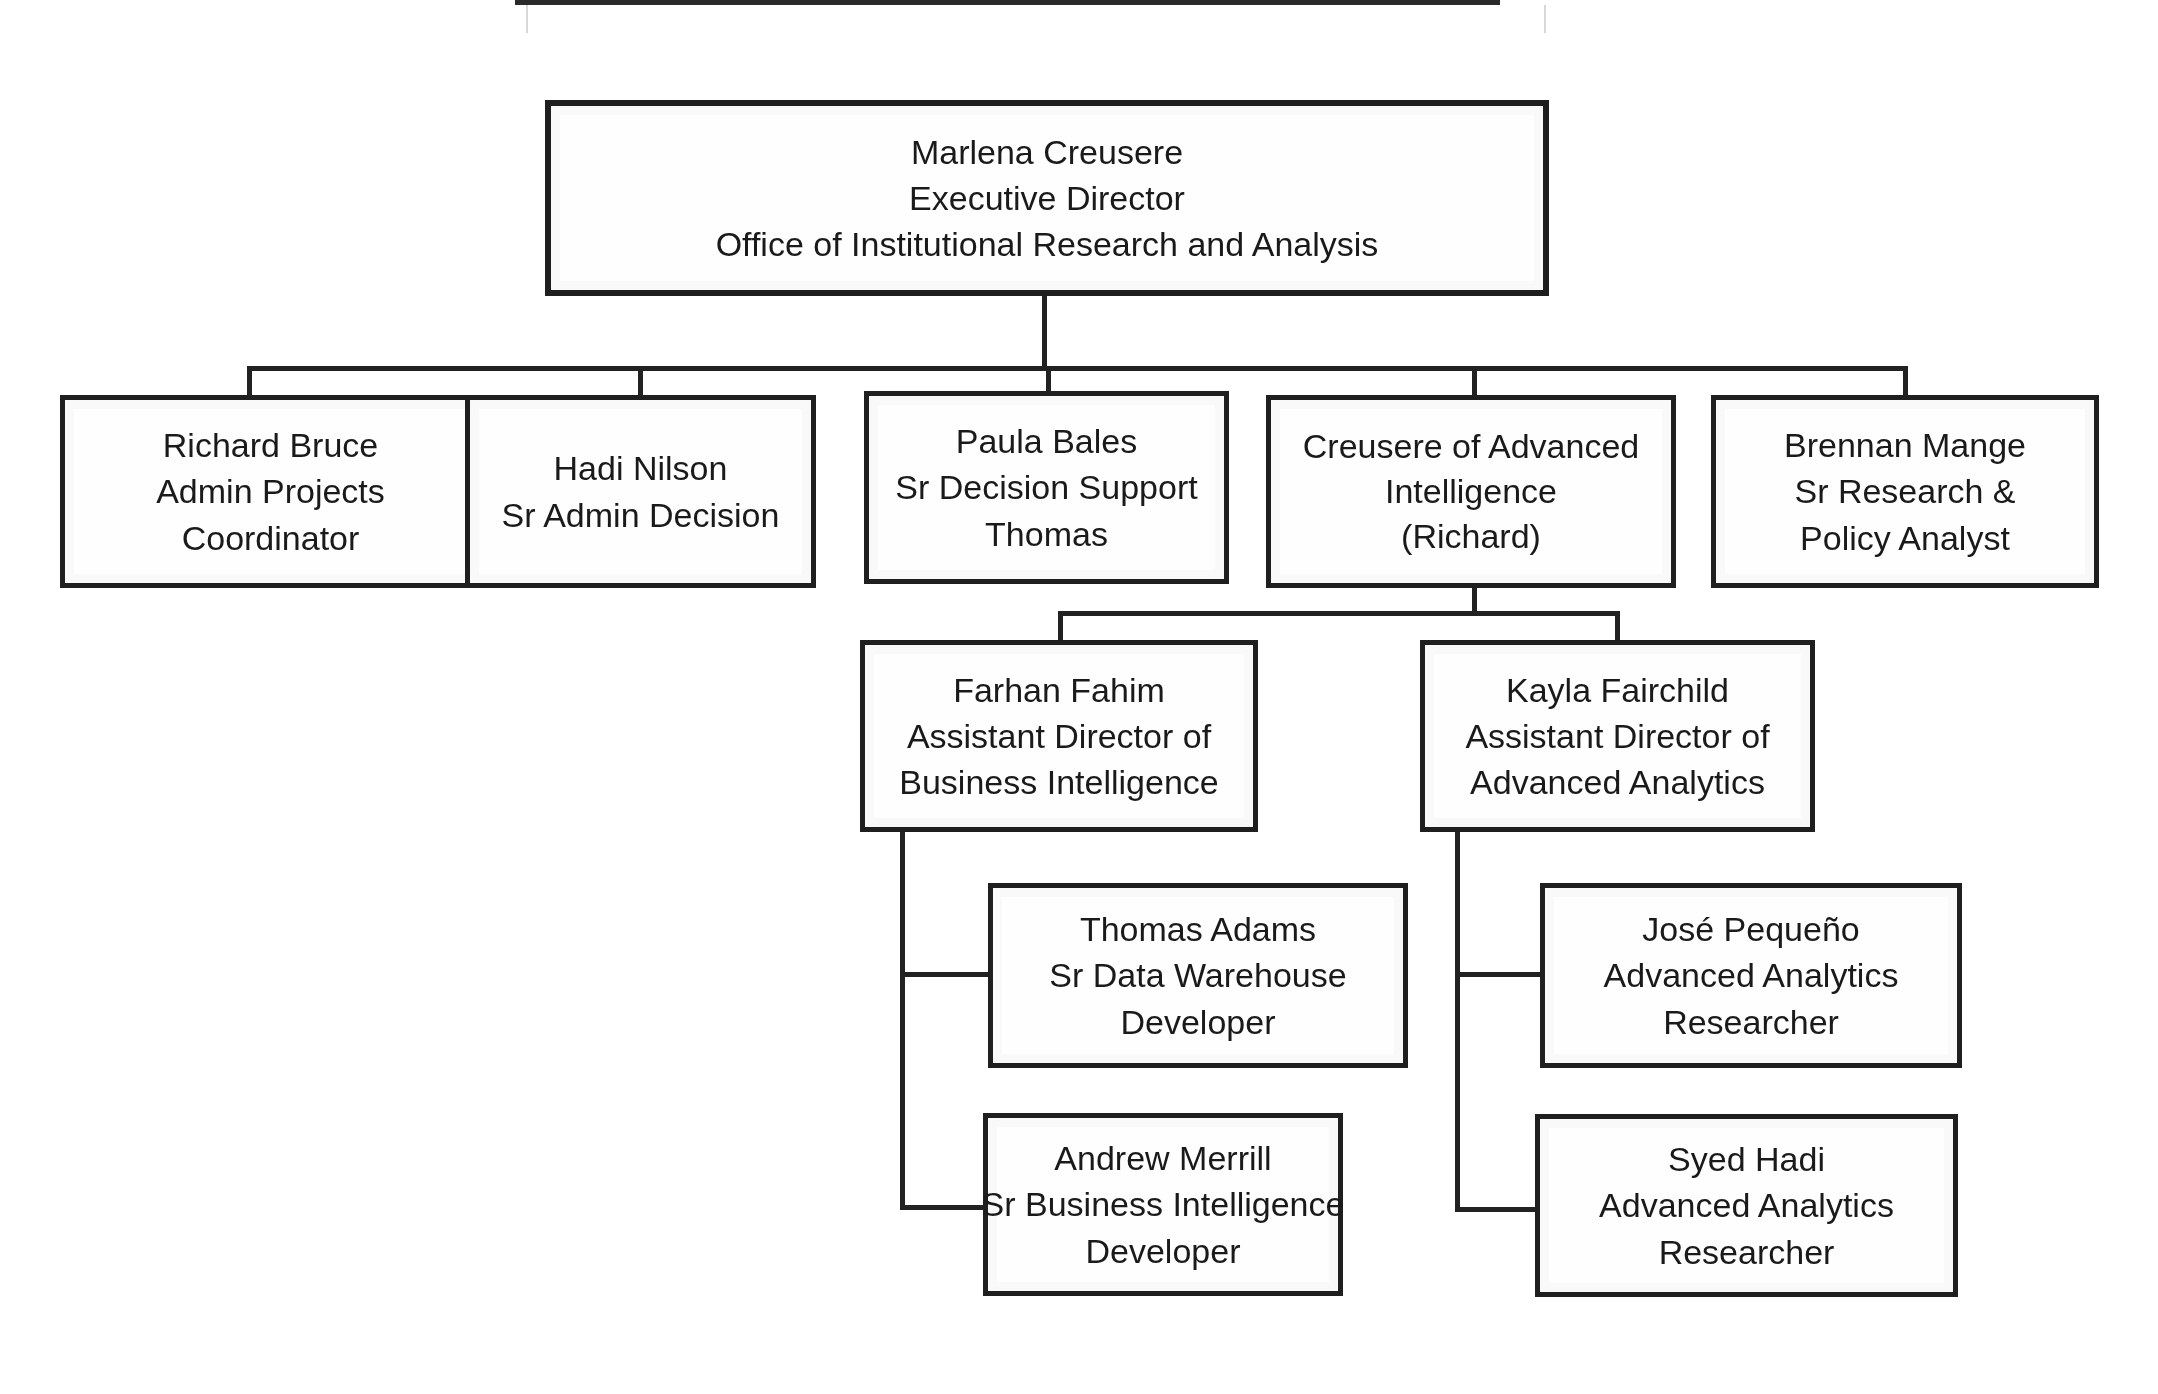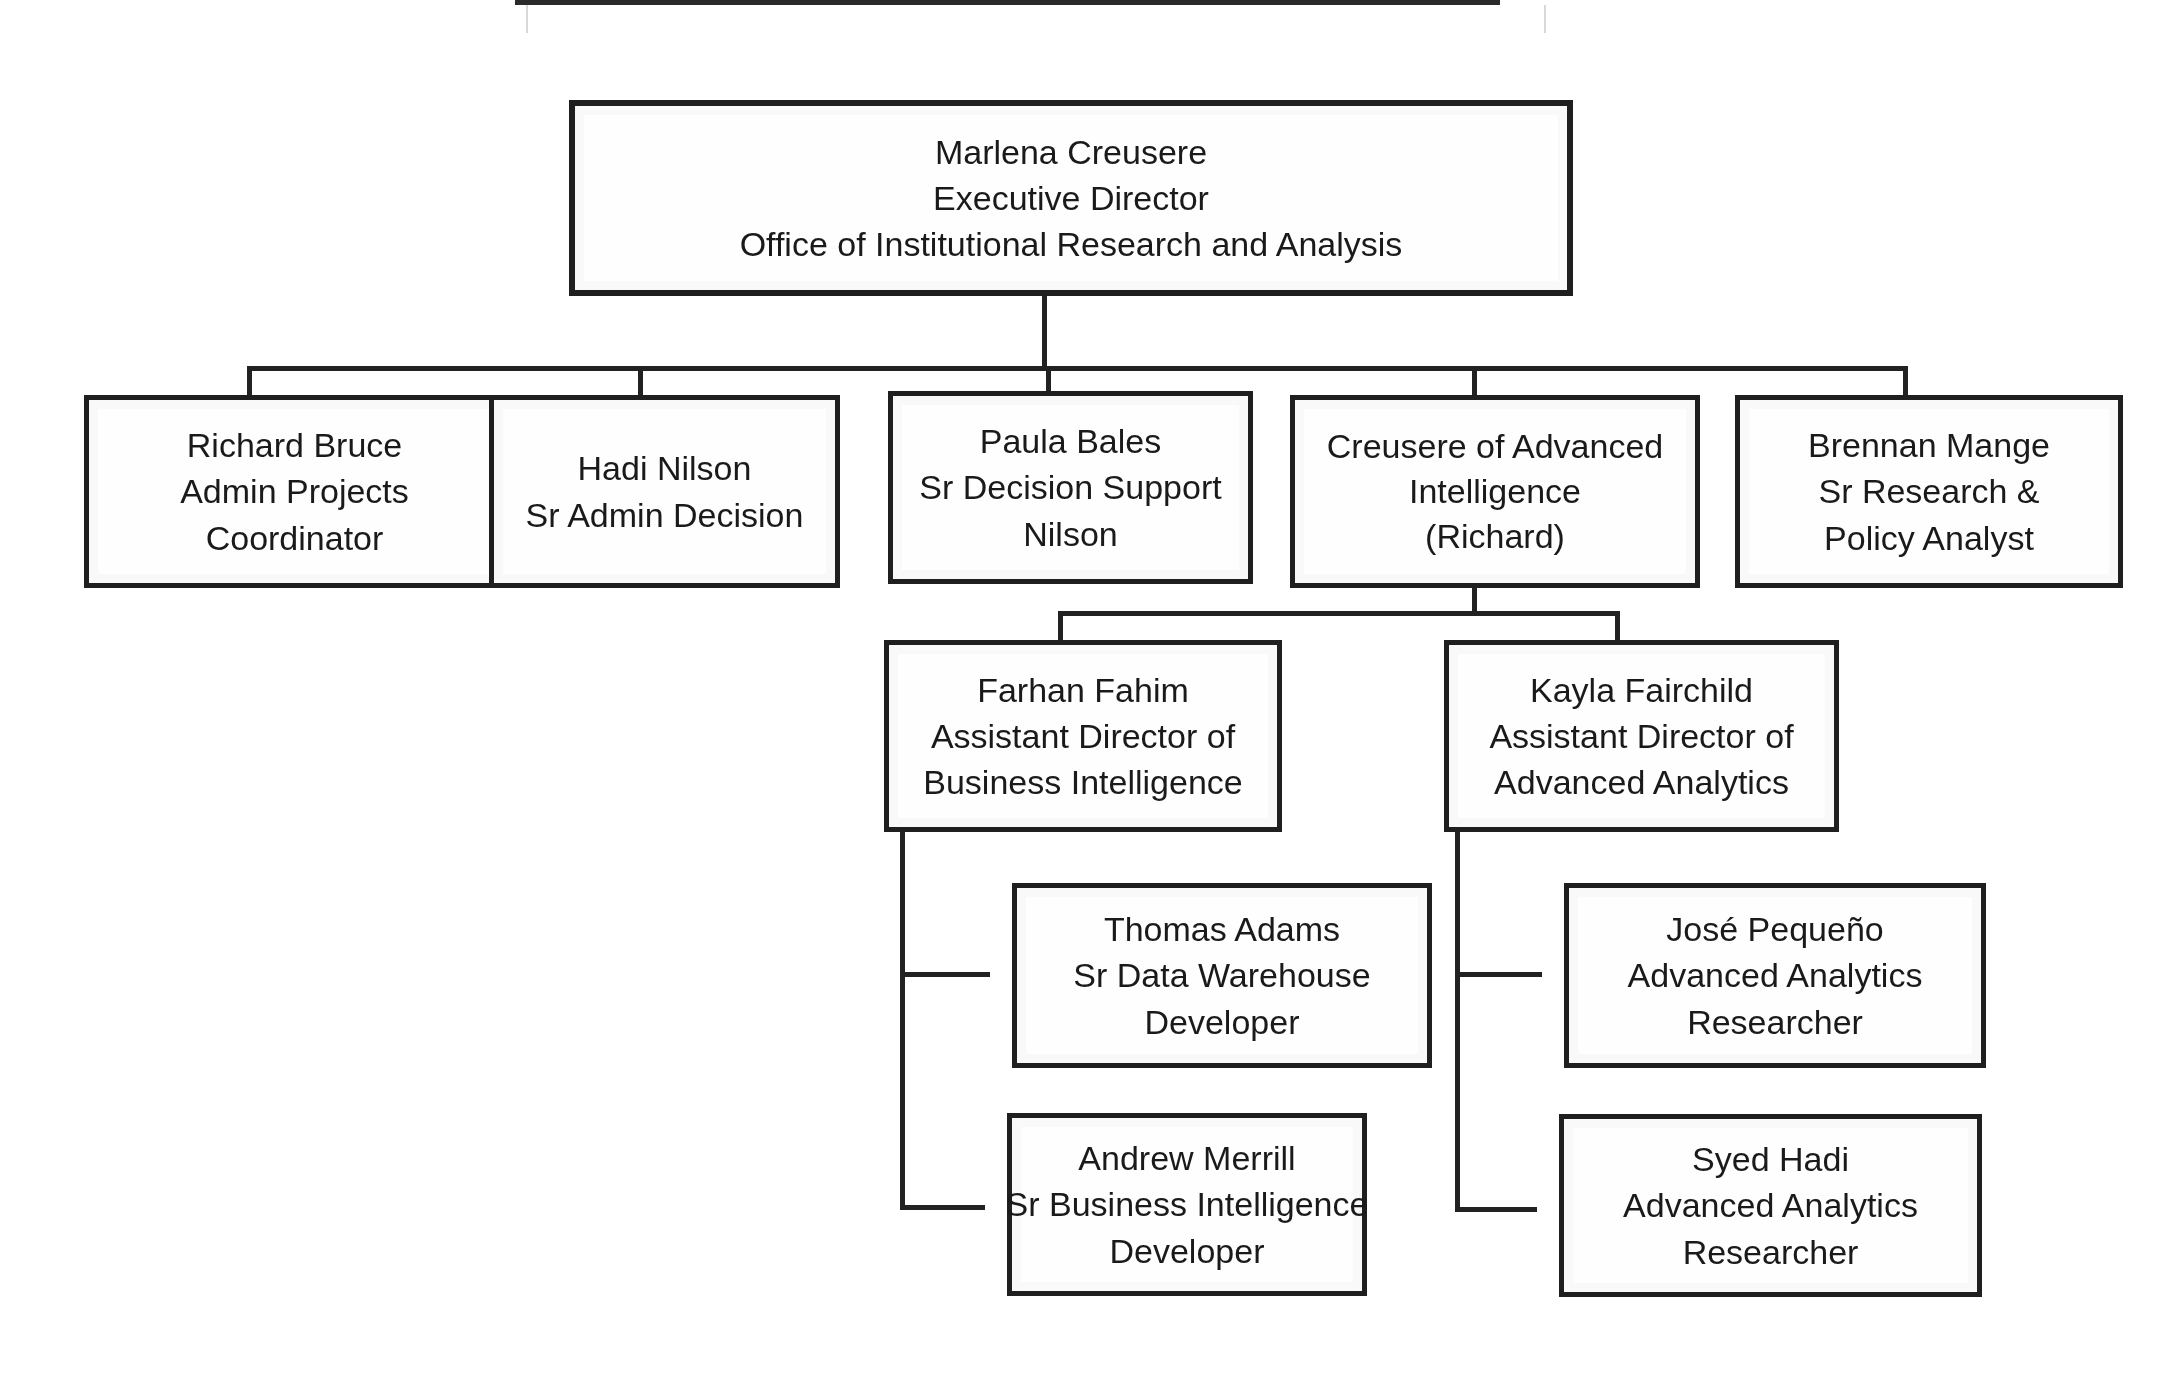--- a/index.html
+++ b/index.html
@@ -22,21 +22,20 @@
     background: #fefefe;
     display: flex;
     flex-direction: column;
     justify-content: center;
     align-items: center;
     text-align: center;
     color: #1a1a1a;
     font-size: 34px;
     line-height: 1.36;
     box-shadow: inset 0 0 0 9px rgba(120,120,120,0.04);
-    margin-left: 24px;
   }
   .node .line {
     white-space: nowrap;
   }
   .conn {
     position: absolute;
     background: #222222;
   }
   .artifact {
     position: absolute;
@@ -90,21 +89,21 @@
   </div>
 
   <div class="node" style="left:465px; top:395px; width:351px; height:193px">
     <div class="line">Hadi Nilson</div>
     <div class="line">Sr Admin Decision</div>
   </div>
 
   <div class="node" style="left:864px; top:391px; width:365px; height:193px">
     <div class="line">Paula Bales</div>
     <div class="line">Sr Decision Support</div>
-    <div class="line">Nilson</div>
+    <div class="line">Thomas</div>
   </div>
 
   <div class="node" style="left:1266px; top:395px; width:410px; height:193px; line-height:1.32">
     <div class="line">Creusere of Advanced</div>
     <div class="line">Intelligence</div>
     <div class="line">(Richard)</div>
   </div>
 
   <div class="node" style="left:1711px; top:395px; width:388px; height:193px">
     <div class="line">Brennan Mange</div>

